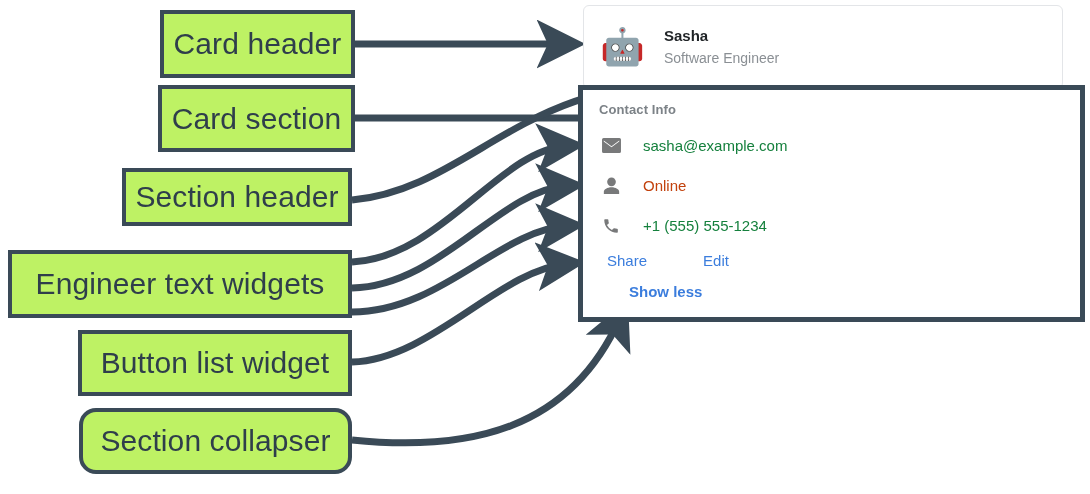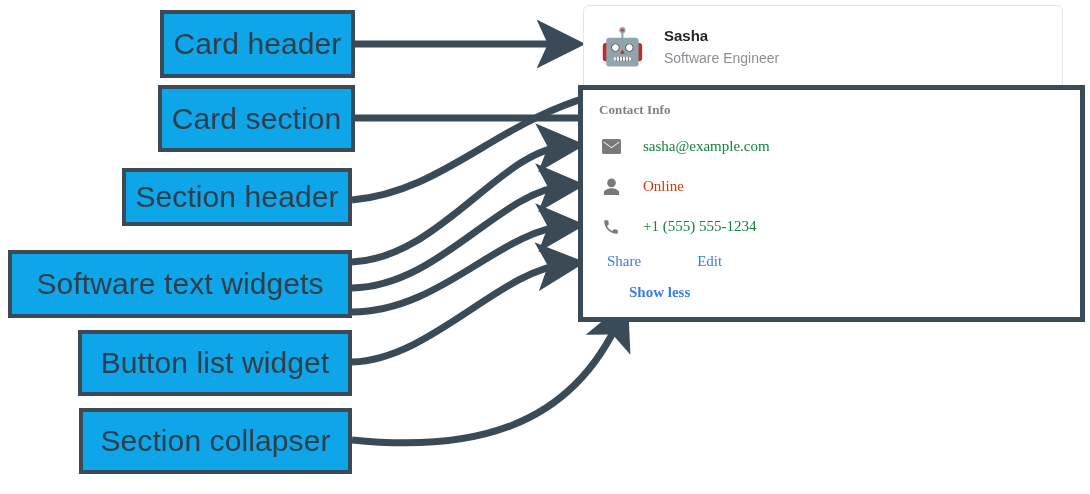--- a/index.html
+++ b/index.html
@@ -13,34 +13,34 @@
   #stage{position:absolute;left:0;top:0;width:1090px;height:494px;}
 
   
   #arrows{position:absolute;left:0;top:0;width:1090px;height:494px;pointer-events:none;}
 
   
   .anno{
     position:absolute;
     box-sizing:border-box;
     border:4px solid #3a4a57;
-    background:#0ea5e9;
+    background:#bef264;
     display:flex;align-items:center;justify-content:center;
     color:#2f3e4b;
     font-size:30px;
     line-height:1;
     white-space:nowrap;
     letter-spacing:.1px;
   }
   #anno-card-header   {left:160px;top:10px;  width:195px;height:68px;}
   #anno-card-section  {left:158px;top:85px;  width:197px;height:67px;}
   #anno-section-header{left:122px;top:168px; width:230px;height:58px;}
   #anno-decorated     {left:8px;  top:250px; width:344px;height:68px;}
   #anno-button-list   {left:78px; top:330px; width:274px;height:66px;}
-  #anno-collapser     {left:79px; top:408px; width:273px;height:66px;}
+  #anno-collapser     {left:79px; top:408px; width:273px;height:66px;border-radius:17px;}
 
   
   #card{
     position:absolute;left:583px;top:5px;width:480px;height:84px;
     box-sizing:border-box;
     border:1px solid #e3e5e8;
     border-radius:6px;
     background:#ffffff;
   }
   #card-header{
@@ -59,21 +59,21 @@
   #card-title{font-size:15px;font-weight:bold;color:#1f2326;line-height:1.35;}
   #card-subtitle{font-size:14px;color:#8a8f94;line-height:1.45;margin-top:2px;}
 
   
   #card-section{
     position:absolute;left:578px;top:85px;width:507px;height:237px;
     box-sizing:border-box;
     border:5px solid #3a4a57;
     background:#ffffff;
   }
-  #section-inner{padding:12px 0 0 16px;font-family:Liberation Serif, serif;}
+  #section-inner{padding:12px 0 0 16px;}
   #section-header{
     font-size:13px;color:#7c8287;font-weight:bold;letter-spacing:.1px;
     margin-bottom:13px;
   }
   .row{display:flex;align-items:center;height:31px;margin-bottom:9px;}
   .row-icon{
     width:24px;height:22px;flex:0 0 auto;
     display:flex;align-items:center;justify-content:center;
     color:#78797a;
   }
@@ -125,21 +125,21 @@
 
   <div class="anno" id="anno-card-section">
     <span>Card section</span>
   </div>
 
   <div class="anno" id="anno-section-header">
     <span>Section header</span>
   </div>
 
   <div class="anno" id="anno-decorated">
-    <span>Software text widgets</span>
+    <span>Engineer text widgets</span>
   </div>
 
   <div class="anno" id="anno-button-list">
     <span>Button list widget</span>
   </div>
 
   <div class="anno" id="anno-collapser">
     <span>Section collapser</span>
   </div>
 

